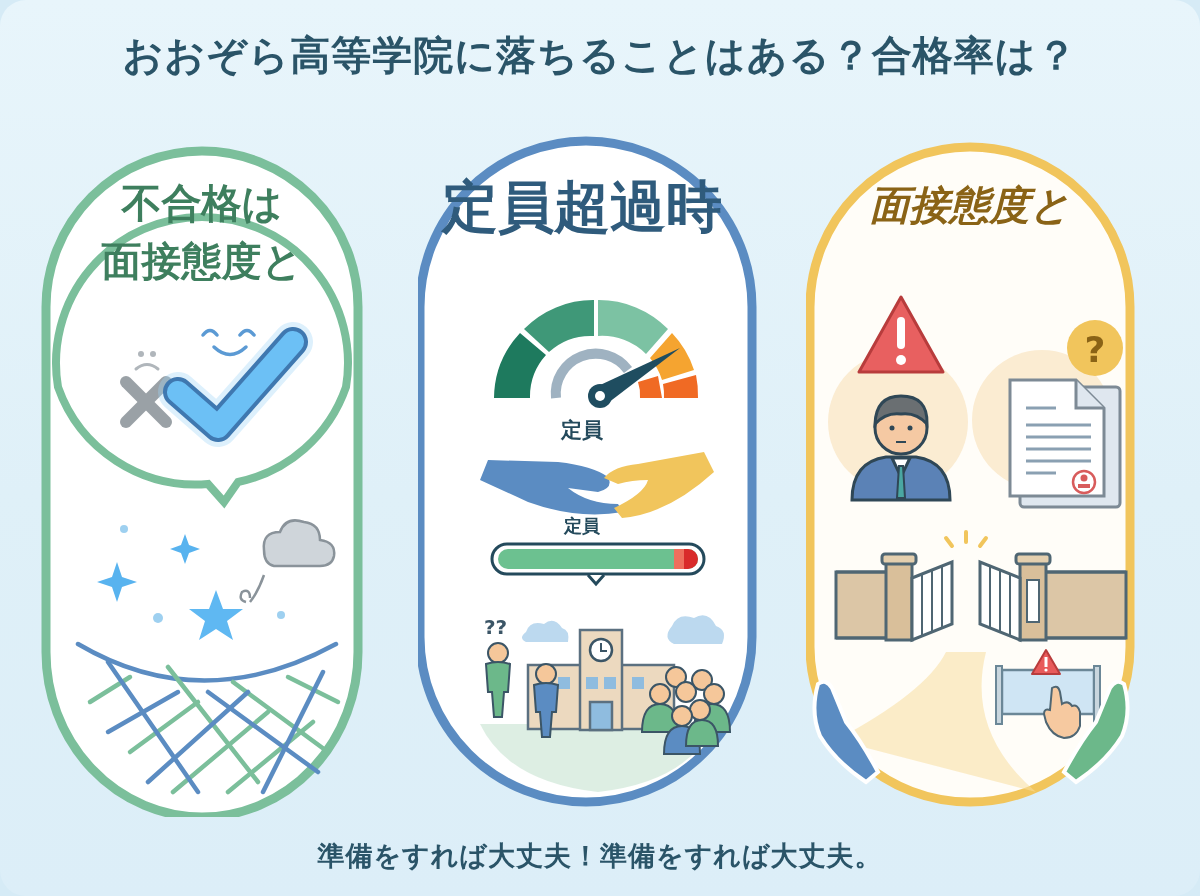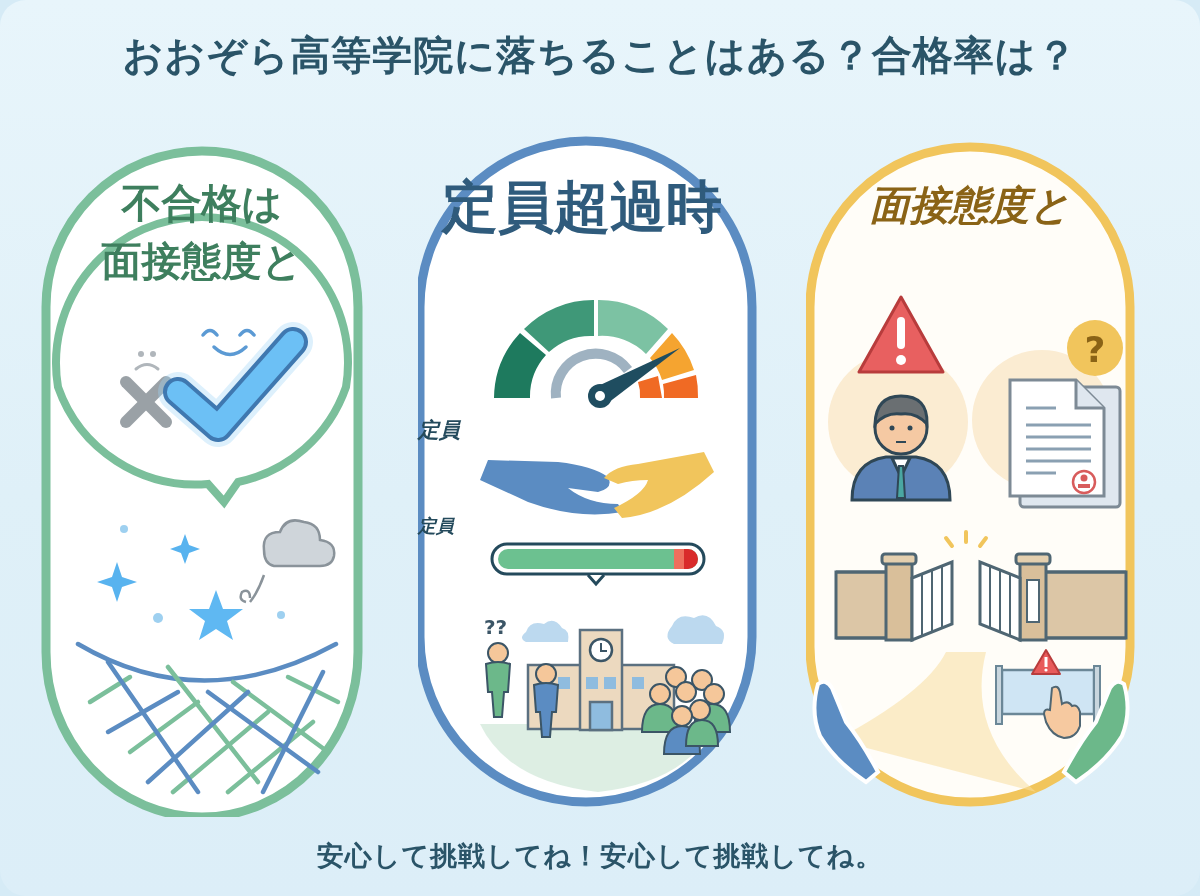--- a/index.html
+++ b/index.html
@@ -9,21 +9,21 @@
   .title{position:absolute;left:0;top:28px;width:1200px;text-align:center;font-size:40px;font-weight:bold;color:#2a5468;letter-spacing:1px;}
   .footer{position:absolute;left:0;top:838px;width:1200px;text-align:center;font-size:27px;font-weight:bold;color:#2a5468;letter-spacing:1px;}
   .panel{position:absolute;top:132px;width:328px;height:685px;}
   .panel svg{position:absolute;left:0;top:0;}
   .ptitle{position:absolute;left:0;width:100%;text-align:center;font-weight:bold;line-height:58px;}
   .ptitle div{white-space:nowrap;}
   #p1{left:38px;} #p2{left:418px;} #p3{left:806px;}
   #p1 .ptitle{top:42px;font-size:40px;color:#3e7f5e;}
   #p2 .ptitle{top:46px;font-size:56px;color:#2f5b7c;}
   #p3 .ptitle{top:44px;font-size:40px;color:#8a6316;font-style:italic;}
-  .label-small{position:absolute;font-weight:bold;font-size:21px;color:#244a5c;text-align:left;width:100%;font-style:italic;}
+  .label-small{position:absolute;font-weight:bold;font-size:21px;color:#244a5c;text-align:center;width:100%;}
 </style>
 </head>
 <body>
 
 <div class="page">
   <div class="title">おおぞら高等学院に落ちることはある？合格率は？</div>
 
   <div class="panel" id="p1">
     <svg width="328" height="685" viewBox="0 0 328 685">
 
@@ -252,14 +252,14 @@
       <g>
         <path d="M12,552 Q20,546 26,556 L40,590 Q56,610 72,640 L60,650 Q30,630 14,604 Q4,580 12,552 Z" fill="#5b8cc2" stroke="#ffffff" stroke-width="4"></path>
         <path d="M318,552 Q310,546 304,556 L290,590 Q274,610 258,640 L270,650 Q300,630 316,604 Q326,580 318,552 Z" fill="#6cb88a" stroke="#ffffff" stroke-width="4"></path>
       </g>
     </svg>
     <div class="ptitle">
       <div>面接態度と</div>
     </div>
   </div>
 
-  <div class="footer">安心して挑戦してね！安心して挑戦してね。</div>
+  <div class="footer">準備をすれば大丈夫！準備をすれば大丈夫。</div>
 </div>
 
 </body></html>

